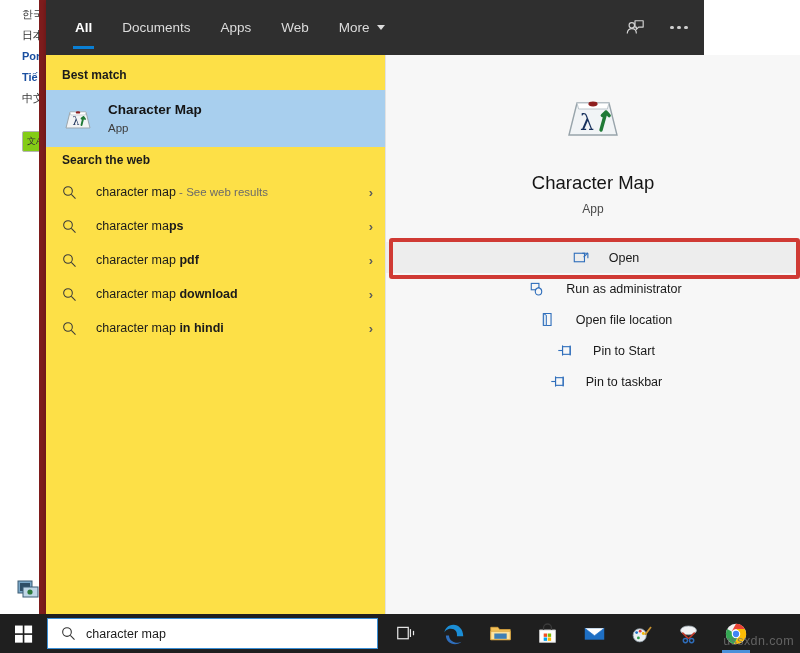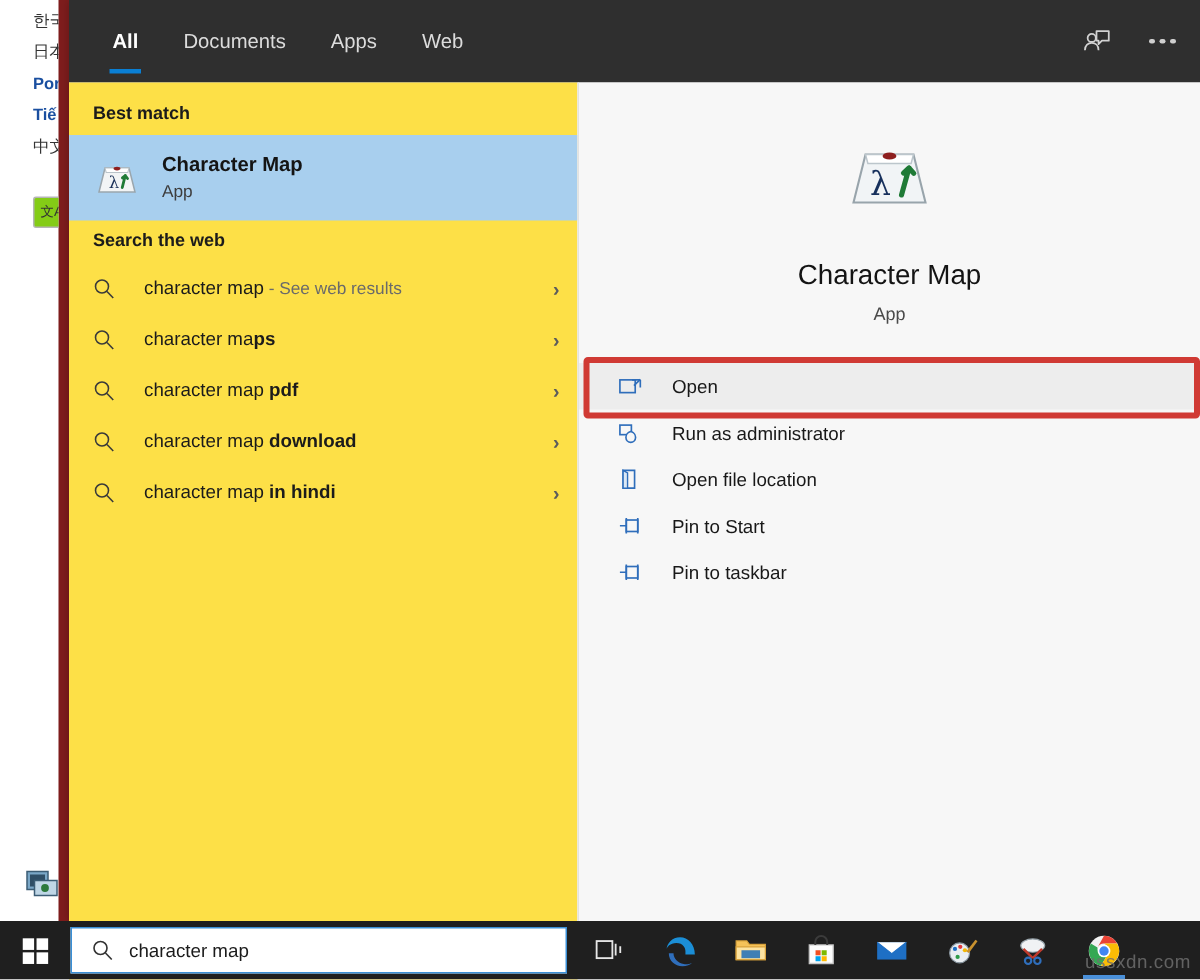--- a/index.html
+++ b/index.html
@@ -33,21 +33,21 @@
   #bg-bottom-icon {
     position: absolute; left: 17px; top: 578px; width: 22px; height: 22px;
   }
 
   
   #flyout {
     position: absolute; left: 46px; top: 0; width: 754px; height: 614px;
     box-shadow: 0 0 6px rgba(0,0,0,0.25);
   }
   #tabbar {
-    position: absolute; left: 0; top: 0; width: 754px; height: 55px;
+    position: absolute; left: 0; top: 0; width: 658px; height: 55px;
     background: #2f2f2f;
   }
   #tabs { position: absolute; left: 14px; top: 0; height: 55px; display: flex; align-items: center; }
   .tab {
     position: relative; height: 55px; display: flex; align-items: center;
     padding: 0 15px; color: #dcdcdc; font-size: 13.5px; cursor: default;
   }
   .tab.active { color: #ffffff; font-weight: bold; }
   .tab.active::after {
     content: ""; position: absolute; left: 13px; right: 13px; bottom: 6px;
@@ -97,21 +97,21 @@
     background: #f7f7f7; border-left: 1px solid #e2e2e2;
   }
   #app-hero { padding-top: 30px; text-align: center; }
   #hero-icon { width: 64px; height: 64px; margin: 0 auto 22px auto; }
   #hero-title { font-size: 18.5px; color: #141414; line-height: 24px; }
   #hero-sub { font-size: 12px; color: #4a4a4a; margin-top: 7px; }
 
   #actions { margin-top: 26px; }
   .action-row {
     display: flex; align-items: center; height: 31px;
-    padding-left: 26px; cursor: default;
+    padding-left: 26px; cursor: default; justify-content: center;
   }
   .action-row .act-ico { width: 20px; flex: 0 0 20px; margin-right: 16px; display: flex; align-items: center; }
   .action-row .act-label { font-size: 12.5px; color: #181818; }
   .action-row.highlighted { background: #ededed; }
 
   
   #red-box {
     position: absolute; left: 389px; top: 238px; width: 411px; height: 41px;
     border: 4px solid #d03a34; border-radius: 3px;
     pointer-events: none;
@@ -173,20 +173,24 @@
           <span>All</span>
         </div>
         <div class="tab">
           <span>Documents</span>
         </div>
         <div class="tab">
           <span>Apps</span>
         </div>
         <div class="tab">
           <span>Web</span>
+        </div>
+        <div class="tab">
+          <span>More</span>
+          <span class="caret"></span>
         </div>
       </div>
       <div id="tabbar-right">
         <div class="tb-ico">
           <svg viewBox="0 0 22 22" width="20" height="20">
             <circle cx="7.5" cy="8" r="3" fill="none" stroke="#d2d2d2" stroke-width="1.3"></circle>
             <path d="M2.5 17 C2.5 13.3 5 11.6 7.5 11.6 C10 11.6 12.5 13.3 12.5 17" fill="none" stroke="#d2d2d2" stroke-width="1.3"></path>
             <path d="M11 3 H20 V10 H15 L12.5 12.6 V10 H11 Z" fill="none" stroke="#d2d2d2" stroke-width="1.3" stroke-linejoin="round"></path>
           </svg>
         </div>

